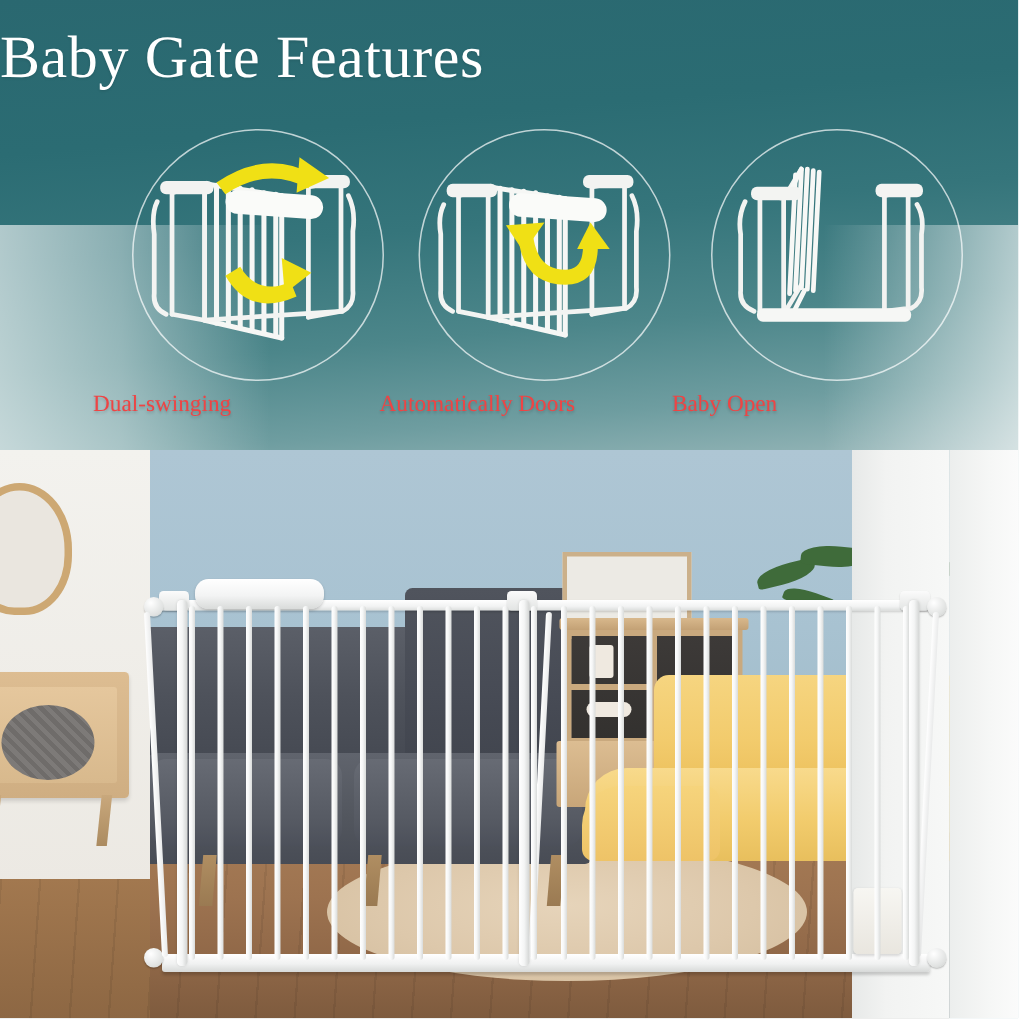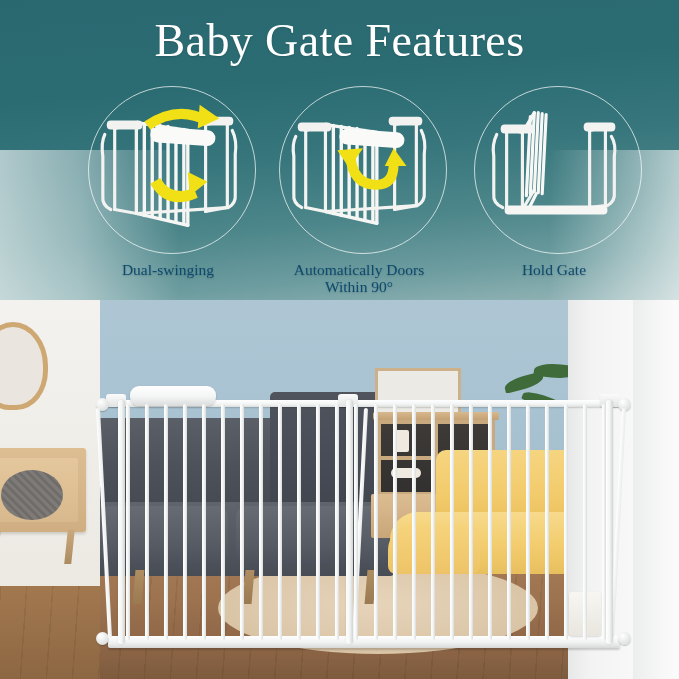--- a/index.html
+++ b/index.html
@@ -33,22 +33,22 @@
     position:absolute;left:0;top:150px;width:180px;height:400px;
     background:linear-gradient(90deg, rgba(255,255,255,.62) 0%, rgba(255,255,255,.42) 45%, rgba(255,255,255,0) 100%);
   }
   .bg-wash-right{
     position:absolute;right:0;top:150px;width:130px;height:430px;
     background:linear-gradient(270deg, rgba(255,255,255,.60) 0%, rgba(255,255,255,.30) 50%, rgba(255,255,255,0) 100%);
   }
 
   
   .title{
-    position:absolute;left:0;top:14px;width:679px;text-align:center;
-    color:#ffffff;font-size:46px;letter-spacing:.4px;
+    position:absolute;left:0;top:14px;width:679px;
+    color:#ffffff;font-size:40px;letter-spacing:.4px;
     font-family:"Liberation Serif", serif;font-weight:400;
     text-shadow:0 1px 2px rgba(0,0,0,.13);
   }
 
   
   .features{
     position:absolute;left:0;top:84px;width:679px;height:220px;
   }
   .feature{position:absolute;top:0;width:212px;height:220px;}
   .feature.f0{left:62px;}
@@ -57,22 +57,22 @@
 
   .circle{
     position:absolute;left:26px;top:2px;width:168px;height:168px;
     border-radius:50%;
     border:1.3px solid rgba(255,255,255,.70);
     box-sizing:border-box;
   }
   .circle-inner{position:absolute;left:0;top:0;width:100%;height:100%;}
 
   .cap{
-    position:absolute;left:0;top:178px;width:212px;text-align:center;
-    color:#0c4a6e;font-size:15.5px;line-height:16.5px;
+    position:absolute;left:0;top:178px;width:212px;
+    color:#ef4444;font-size:15.5px;line-height:16.5px;
     font-family:"Liberation Serif", serif;
     text-shadow:0 1px 2px rgba(0,0,0,.18);
   }
   .cap .l2{display:block;}
 
   
   .photo{
     position:absolute;left:100px;top:300px;width:533px;height:379px;
     overflow:hidden;
   }
@@ -450,21 +450,20 @@
           <rect x="60" y="44" width="66" height="16" rx="8" fill="#fafbf9" transform="rotate(4 93 52)"></rect>
           <g fill="#f0e015">
             <path d="M66 68 Q68 104 98 104 Q120 104 120 78 L110 78 Q110 94 98 94 Q78 94 76 68 Z"></path>
             <path d="M58 64 L84 62 L70 82 Z"></path>
             <path d="M115 62 L128 80 L106 80 Z"></path>
           </g>
         </svg>
       </div>
       <div class="cap">
         <span>Automatically Doors</span>
-        <span class="l2">Within 90°</span>
       </div>
     </div>
 
     <div class="feature f2">
       <div class="circle">
         <svg class="circle-inner" viewBox="0 0 168 168">
           <g fill="none" stroke="#f2f3f1" stroke-width="3.2" stroke-linecap="round">
             <path d="M32 42 L32 122"></path>
             <path d="M32 42 L48 46 L48 124 L32 122"></path>
             <path d="M22 48 Q17 58 19 70 L19 108 Q18 118 28 122"></path>
@@ -484,19 +483,19 @@
             <path d="M116 44 L116 122"></path>
             <path d="M116 44 L132 40 L132 120 L116 122"></path>
             <path d="M138 50 Q143 58 141 70 L141 106 Q142 116 134 120"></path>
           </g>
           <rect x="26" y="38" width="34" height="9" rx="4" fill="#f3f4f2"></rect>
           <rect x="110" y="36" width="32" height="9" rx="4" fill="#f3f4f2"></rect>
           <rect x="30" y="120" width="104" height="9" rx="4" fill="#f6f7f5"></rect>
         </svg>
       </div>
       <div class="cap">
-        <span>Hold Gate</span>
+        <span>Baby Open</span>
         <span class="l2"></span>
       </div>
     </div>
 
   </div>
 </div>
 
 </body></html>

